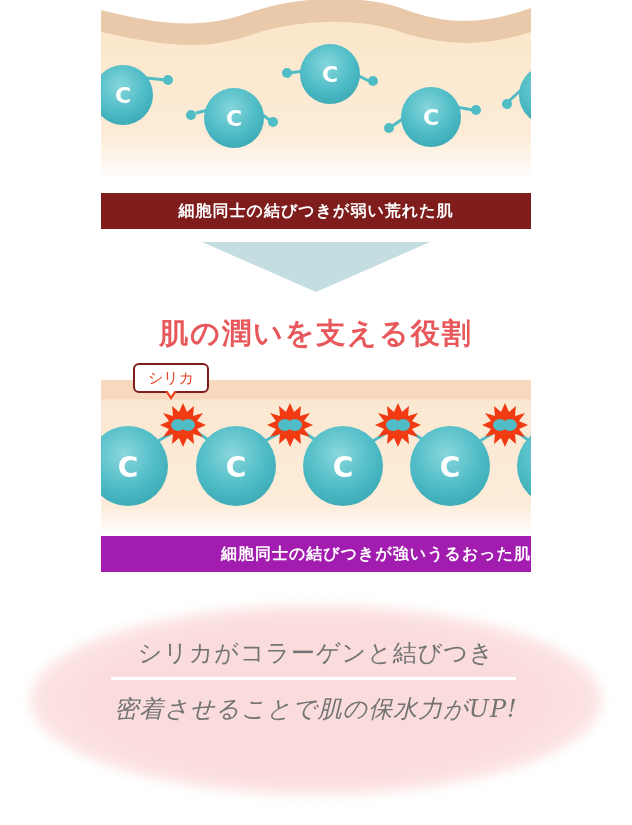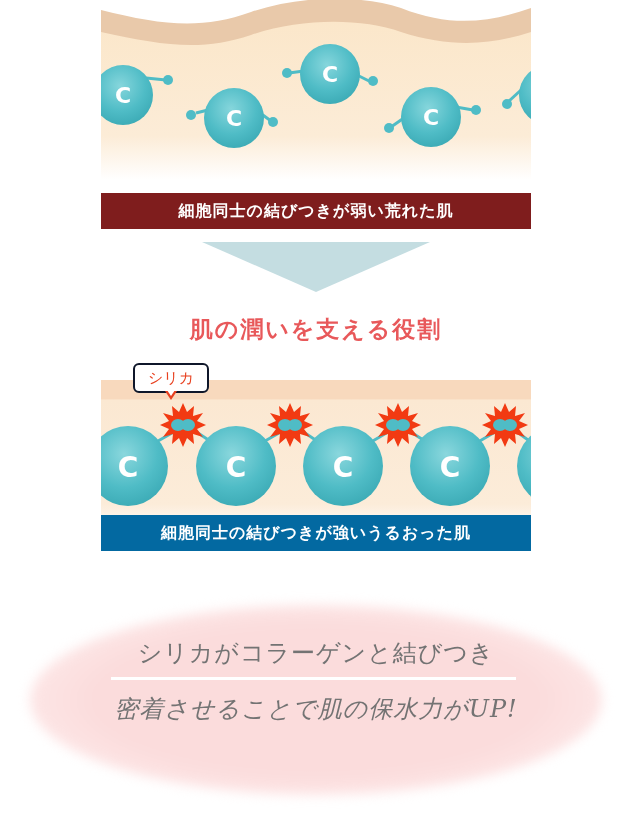--- a/index.html
+++ b/index.html
@@ -5,28 +5,28 @@
   html, body { margin: 0; padding: 0; background: #ffffff; }
   body { width: 632px; height: 825px; position: relative; overflow: hidden;
          font-family: "DejaVu Sans", "Liberation Sans", sans-serif; }
   .panel { position: absolute; left: 101px; width: 430px; overflow: hidden; }
   #panel-top { top: 0; height: 180px; }
   #panel-bottom { top: 380px; height: 155px; }
   .caption-bar { position: absolute; left: 101px; width: 430px; height: 36px;
     color: #ffffff; font-size: 16px; font-weight: bold; text-align: center;
     line-height: 36px; letter-spacing: 1px; }
   #caption-weak { top: 193px; background: #7f1d1d; }
-  #caption-strong { top: 515px; background: #0369a1; }
+  #caption-strong { top: 536px; background: #a21caf; text-align: right; }
   .arrow { position: absolute; left: 202px; top: 242px; width: 0; height: 0;
     border-left: 114px solid transparent; border-right: 114px solid transparent;
     border-top: 50px solid #c4dde1; }
   .heading { position: absolute; left: 0; width: 632px; top: 314px; text-align: center;
-    color: #e8585a; font-size: 23px; font-weight: bold; letter-spacing: 2px; }
+    color: #e8585a; font-size: 29px; font-weight: bold; letter-spacing: 2px; }
   .silica-badge { position: absolute; left: 133px; top: 363px; width: 76px; height: 30px;
-    border: 2px solid #0f172a; border-radius: 6px; background: #fff; box-sizing: border-box;
+    border: 2px solid #7f1d1d; border-radius: 6px; background: #fff; box-sizing: border-box;
     color: #e8401f; font-size: 15px; text-align: center; line-height: 26px; z-index: 3; }
   .silica-badge::after { content: ""; position: absolute; left: 30px; bottom: -9px;
     width: 0; height: 0; border-left: 6px solid transparent; border-right: 6px solid transparent;
     border-top: 9px solid #e8401f; }
   .silica-badge::before { content: ""; position: absolute; left: 32px; bottom: -5px;
     width: 0; height: 0; border-left: 4px solid transparent; border-right: 4px solid transparent;
     border-top: 6px solid #fff; z-index: 1; }
   .summary-blob { position: absolute; left: 30px; top: 605px; width: 572px; height: 190px;
     border-radius: 50%; background: radial-gradient(ellipse at center, #fbdcdc 55%, #fde6e6 72%, rgba(255,255,255,0) 100%);
     filter: blur(6px); }

